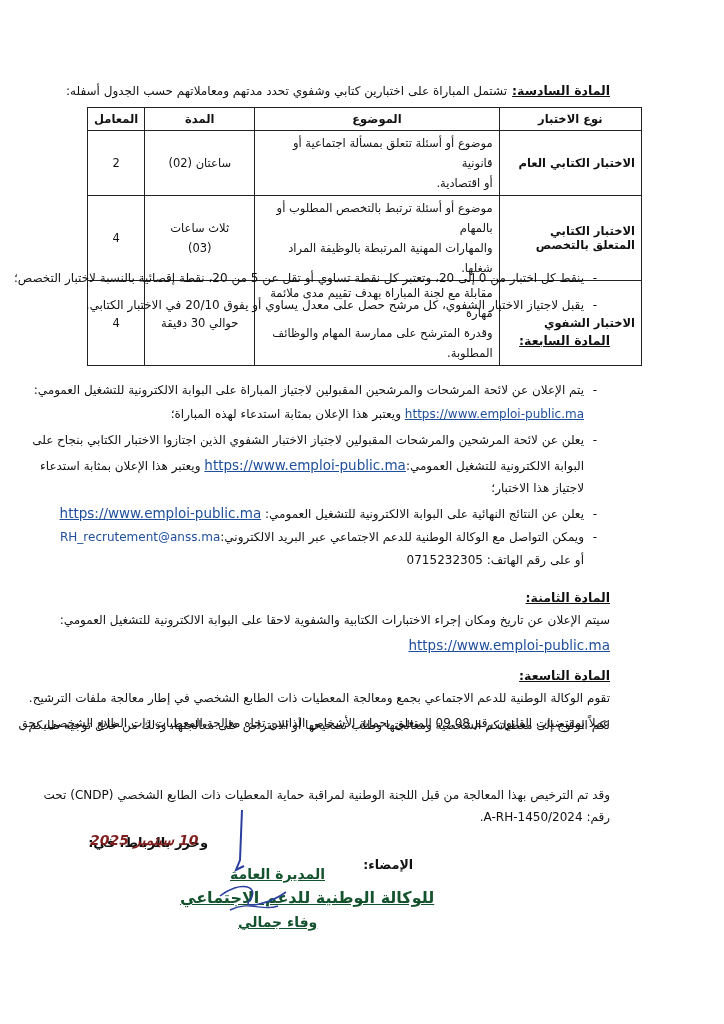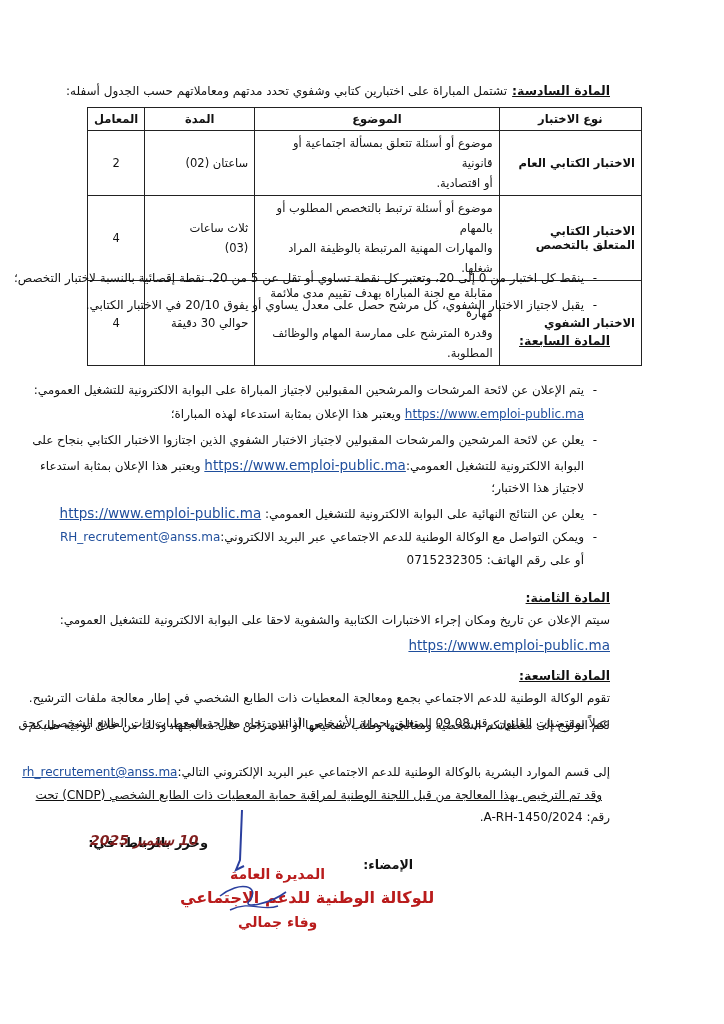--- a/index.html
+++ b/index.html
@@ -16,23 +16,23 @@
     .bullet { font-size: 12px; white-space: nowrap; }
     .dash { display: inline-block; width: 22px; text-align: center; }
     table.exam {
       position: absolute; left: 87px; top: 107px; width: 555px;
       border-collapse: collapse; direction: rtl; font-size: 11.5px;
     }
     table.exam th, table.exam td { border: 1px solid #222; padding: 2px 6px; vertical-align: middle; }
     table.exam th { font-weight: bold; text-align: center; height: 18px; }
     td.type { font-weight: bold; width: 133px; border-radius: 17px; }
     td.topic { text-align: right; width: 240px; line-height: 20px; }
-    td.dur { text-align: right; width: 100px; line-height: 20px; }
+    td.dur { text-align: center; width: 100px; line-height: 20px; }
     td.coef { text-align: center; width: 34px; }
-    .sig-blue { color: #b91c1c; font-weight: bold; }
+    .sig-blue { color: #14532d; font-weight: bold; text-decoration: underline; }
     .date-hand { color: #7f1d1d; font-weight: bold; font-style: italic; }
   </style>
 </head>
 <body>
 
 <div class="page">
 
   <div class="abs" style="right:86px; top:80px;">
     <span class="heading">المادة السادسة:</span>
     <span class="para">تشتمل المباراة على اختبارين كتابي وشفوي تحدد مدتهم ومعاملاتهم حسب الجدول أسفله:</span>
@@ -124,24 +124,21 @@
   <div class="abs heading" style="right:86px; top:590px;">المادة الثامنة:</div>
   <div class="abs para" style="right:86px; top:613px;">سيتم الإعلان عن تاريخ ومكان إجراء الاختبارات الكتابية والشفوية لاحقا على البوابة الالكترونية للتشغيل العمومي:</div>
   <div class="abs" style="right:86px; top:635px;">
     <span class="link link-big">https://www.emploi-public.ma</span>
   </div>
 
   <div class="abs heading" style="right:86px; top:668px;">المادة التاسعة:</div>
   <div class="abs para" style="right:86px; top:691px;">تقوم الوكالة الوطنية للدعم الاجتماعي بجمع ومعالجة المعطيات ذات الطابع الشخصي في إطار معالجة ملفات الترشيح.</div>
   <div class="abs para" style="right:86px; top:716px;">عملاً بمقتضيات القانون رقم 09.08 المتعلق بحماية الأشخاص الذاتيين تجاه معالجة المعطيات ذات الطابع الشخصي، يحق</div>
   <div class="abs para" style="right:86px; top:718px;">لكم الولوج إلى معطياتكم الشخصية ومعالجتها وطلب تصحيحها أو الاعتراض على معالجتها، وذلك من خلال توجيه طلبكم</div>
-  <div class="abs para" style="right:86px; top:765px;">
-    <span>إلى قسم الموارد البشرية بالوكالة الوطنية للدعم الاجتماعي عبر البريد الإلكتروني التالي:</span><span class="link">rh_recrutement@anss.ma</span>
-  </div>
-  <div class="abs para" style="right:94px; top:788px;text-decoration:underline;">وقد تم الترخيص بهذا المعالجة من قبل اللجنة الوطنية لمراقبة حماية المعطيات ذات الطابع الشخصي (CNDP) تحت</div>
+  <div class="abs para" style="right:86px; top:788px;">وقد تم الترخيص بهذا المعالجة من قبل اللجنة الوطنية لمراقبة حماية المعطيات ذات الطابع الشخصي (CNDP) تحت</div>
   <div class="abs para" style="right:86px; top:810px;">رقم: A-RH-1450/2024.</div>
 
   <div class="abs" style="right:488px; top:835px; font-size:13px; font-weight:bold; white-space:nowrap;">
     <span>وحرر بالرباط، في:</span>
   </div>
   <div class="abs date-hand" style="left:90px; top:832px; font-size:14px; white-space:nowrap;">10 سبتمبر 2025</div>
 
   <div class="abs" style="right:283px; top:857px; font-size:12.5px; font-weight:bold; white-space:nowrap;">الإمضاء:</div>
 
   <div class="abs sig-blue" style="left:230px; top:866px; font-size:14px; white-space:nowrap;">المديرة العامة</div>

